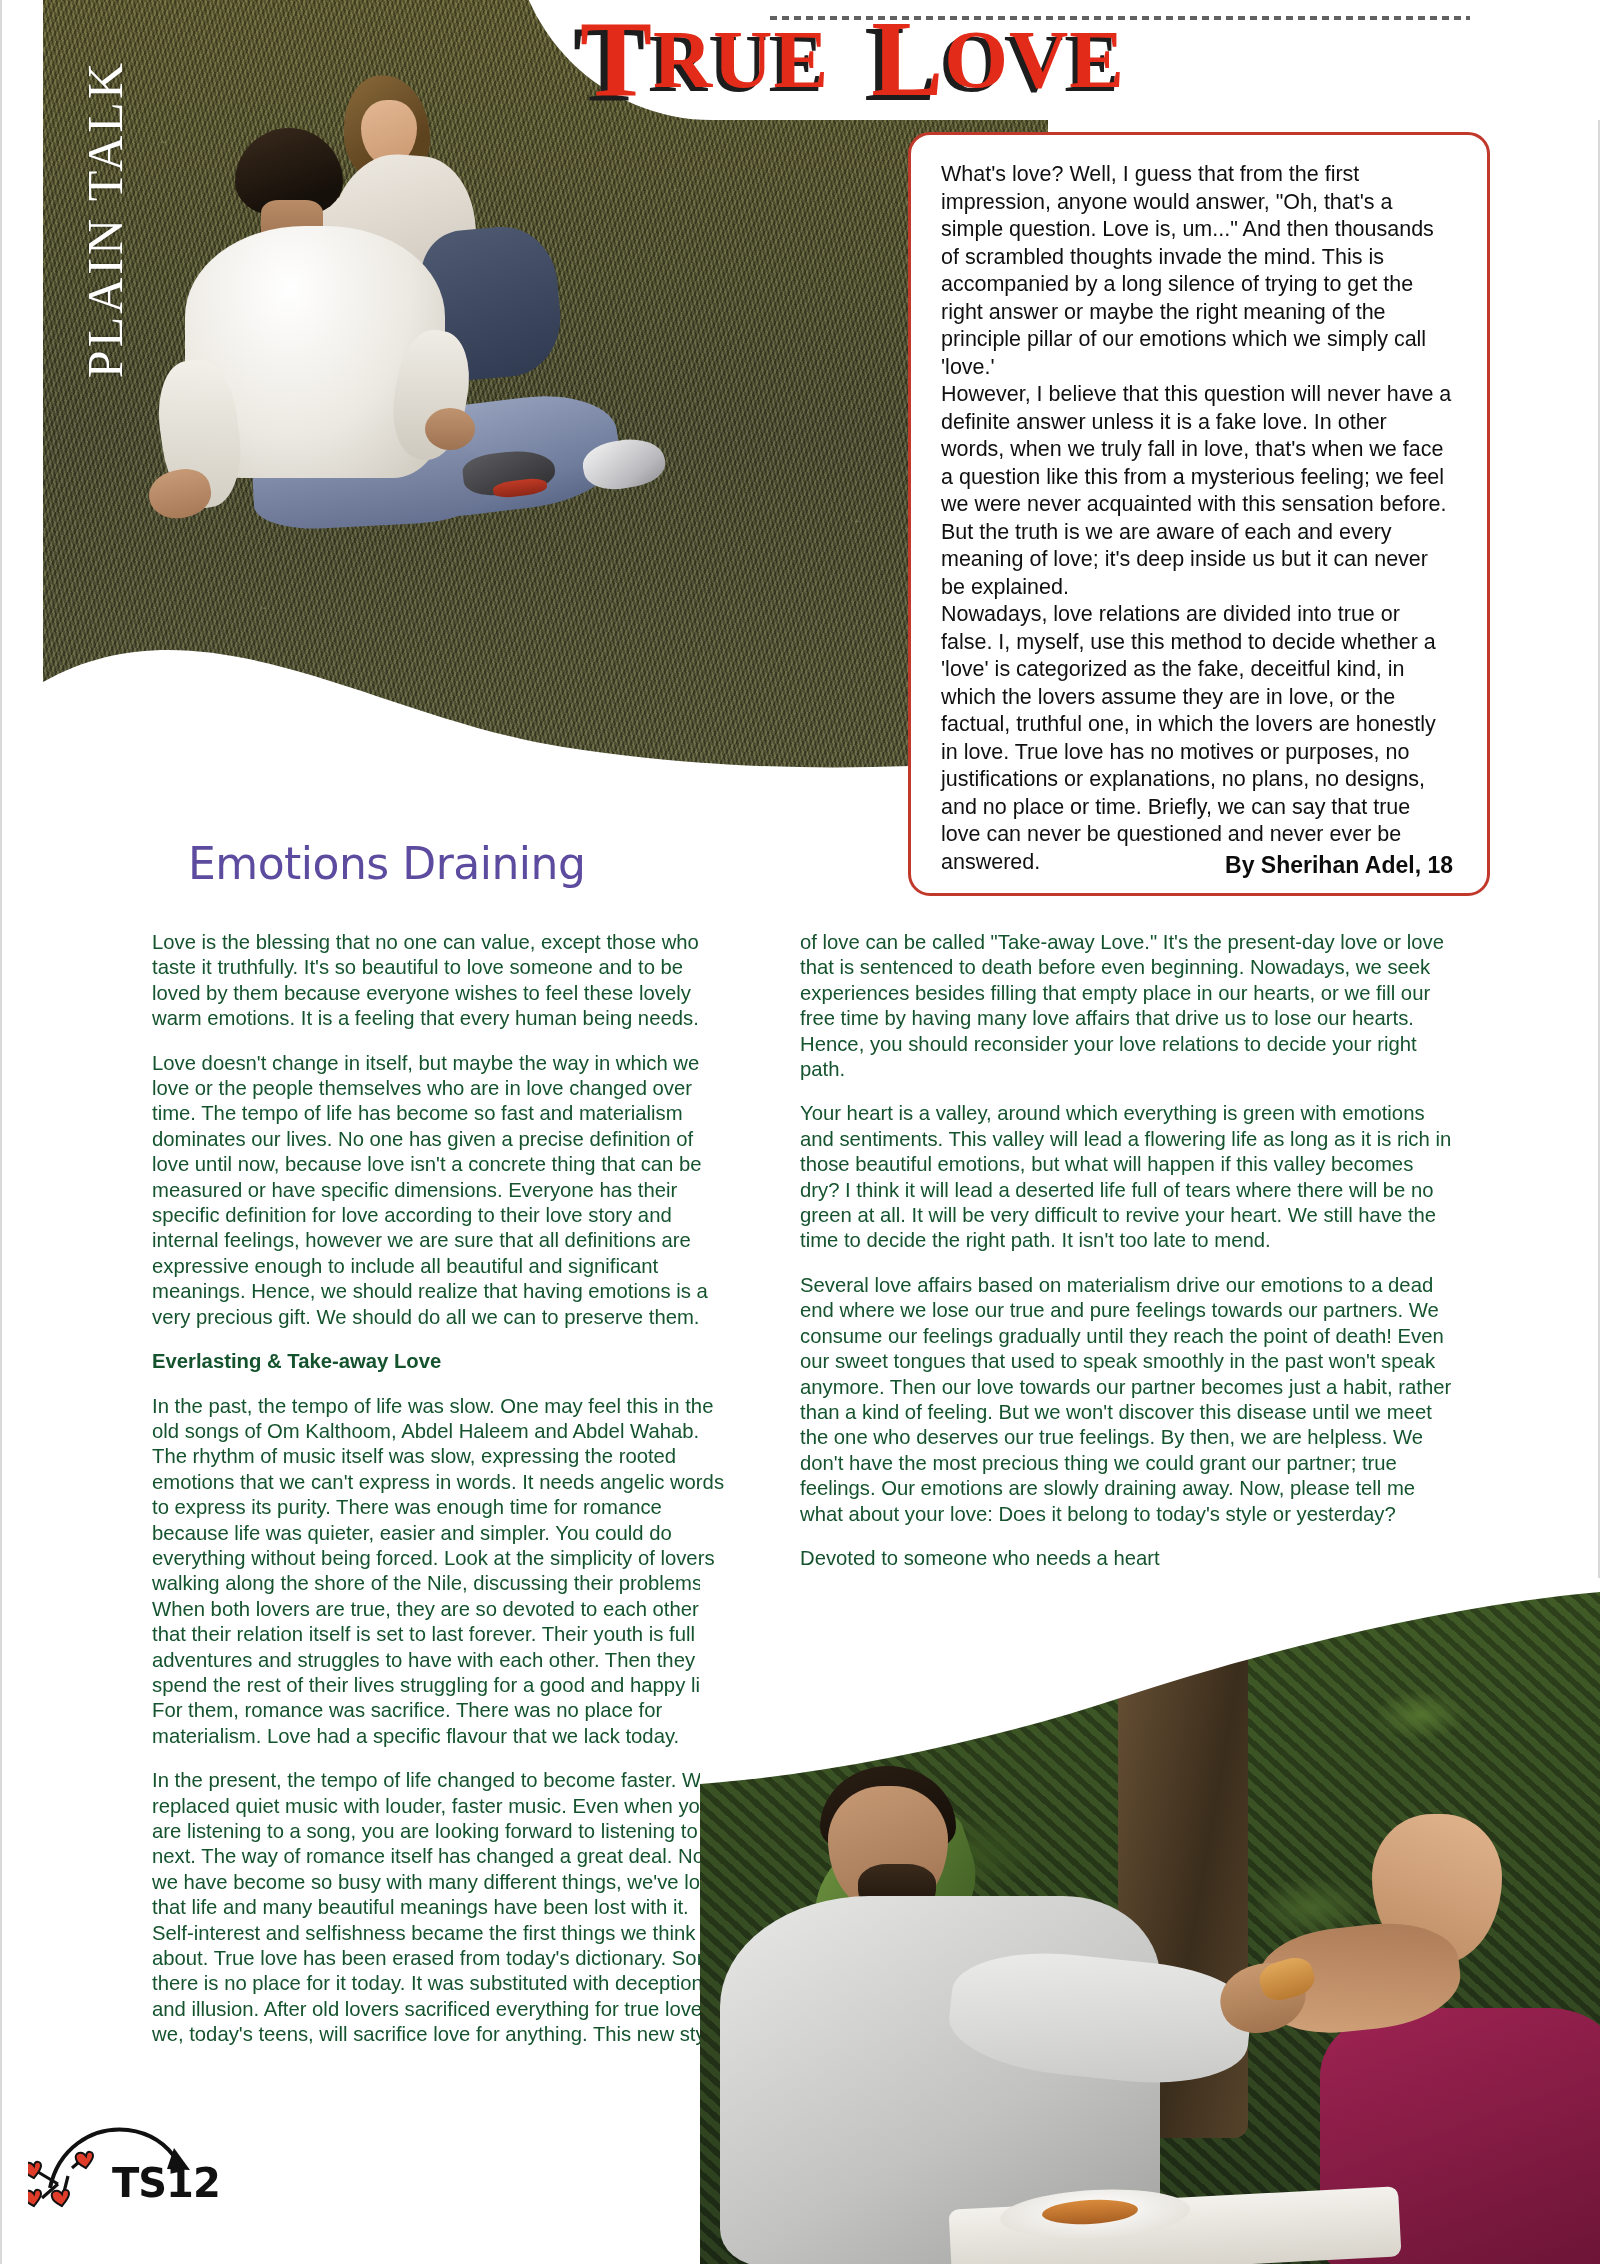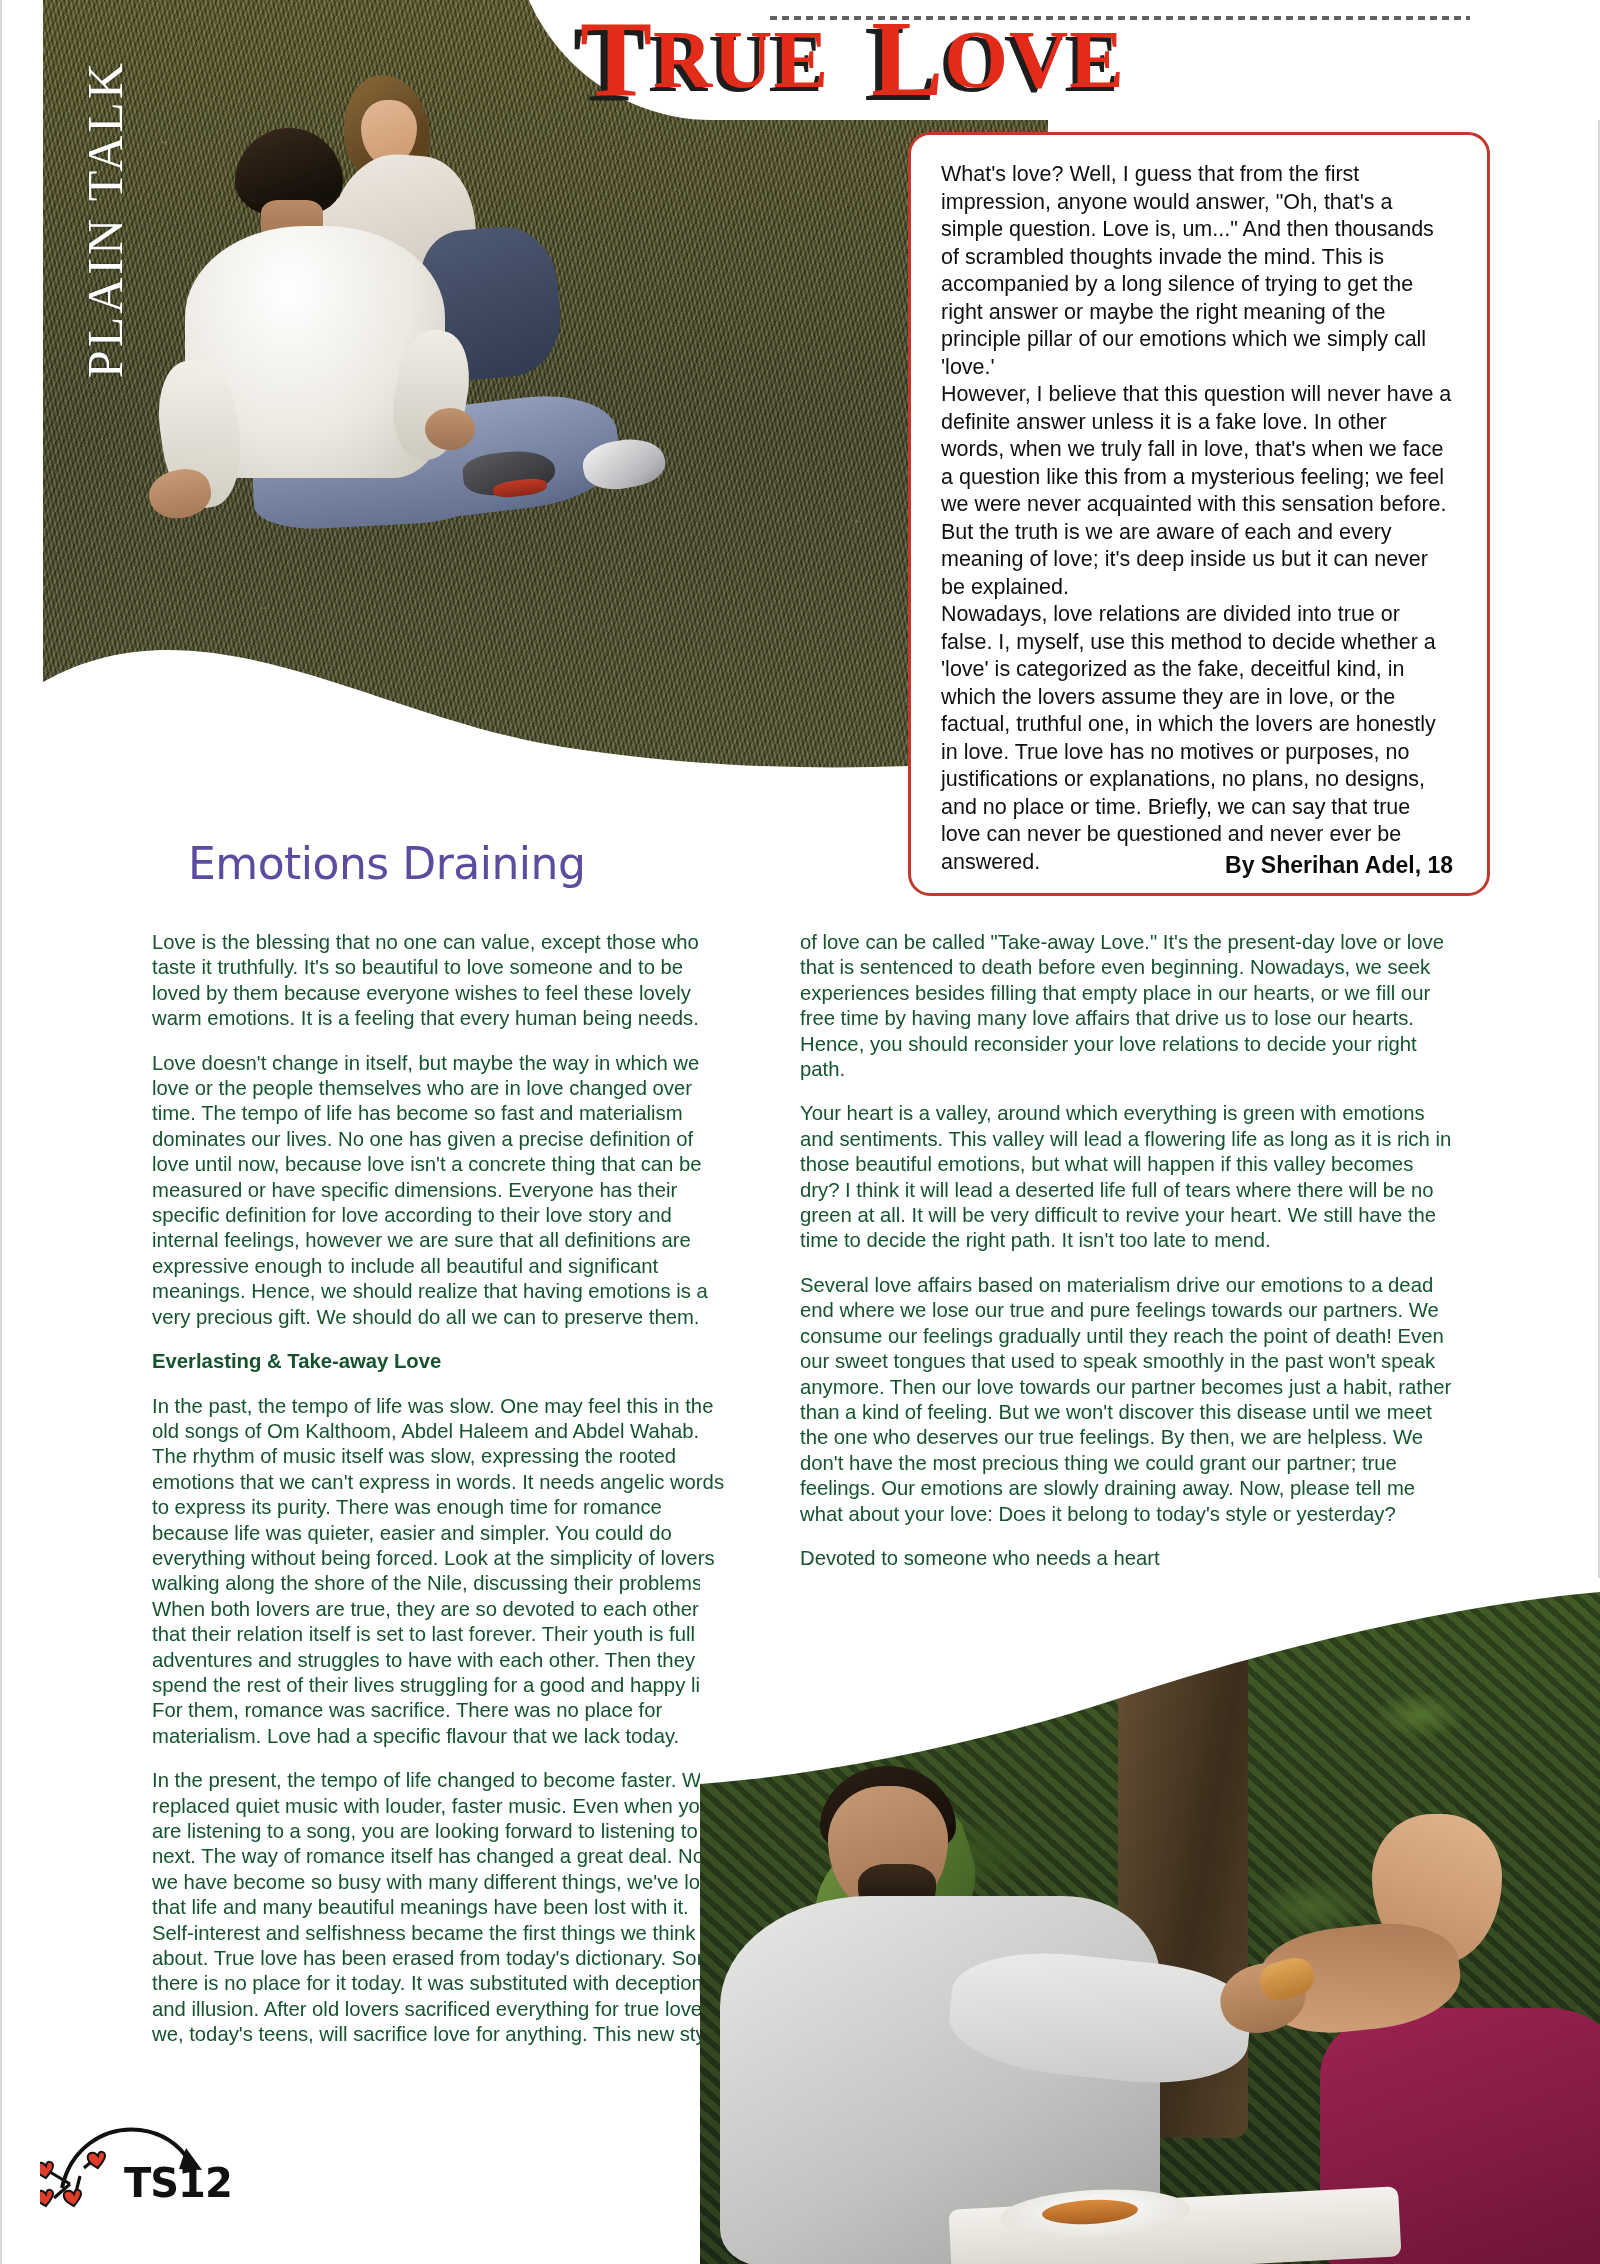--- a/index.html
+++ b/index.html
@@ -389,21 +389,21 @@
     background: linear-gradient(#d98b3c,#a85f22);
     border-radius: 50%;
     transform: rotate(-3deg);
   }
   
   #bottom-wave { position: absolute; left: 0; top: 0; width: 100%; height: 240px; }
 
   
   #page-badge {
     position: absolute;
-    left: 40px;
+    left: 28px;
     top: 2112px;
     width: 200px;
     height: 120px;
     z-index: 12;
   }
   #page-badge .num {
     position: absolute;
     left: 84px;
     top: 48px;
     font-family: "DejaVu Sans", sans-serif;

